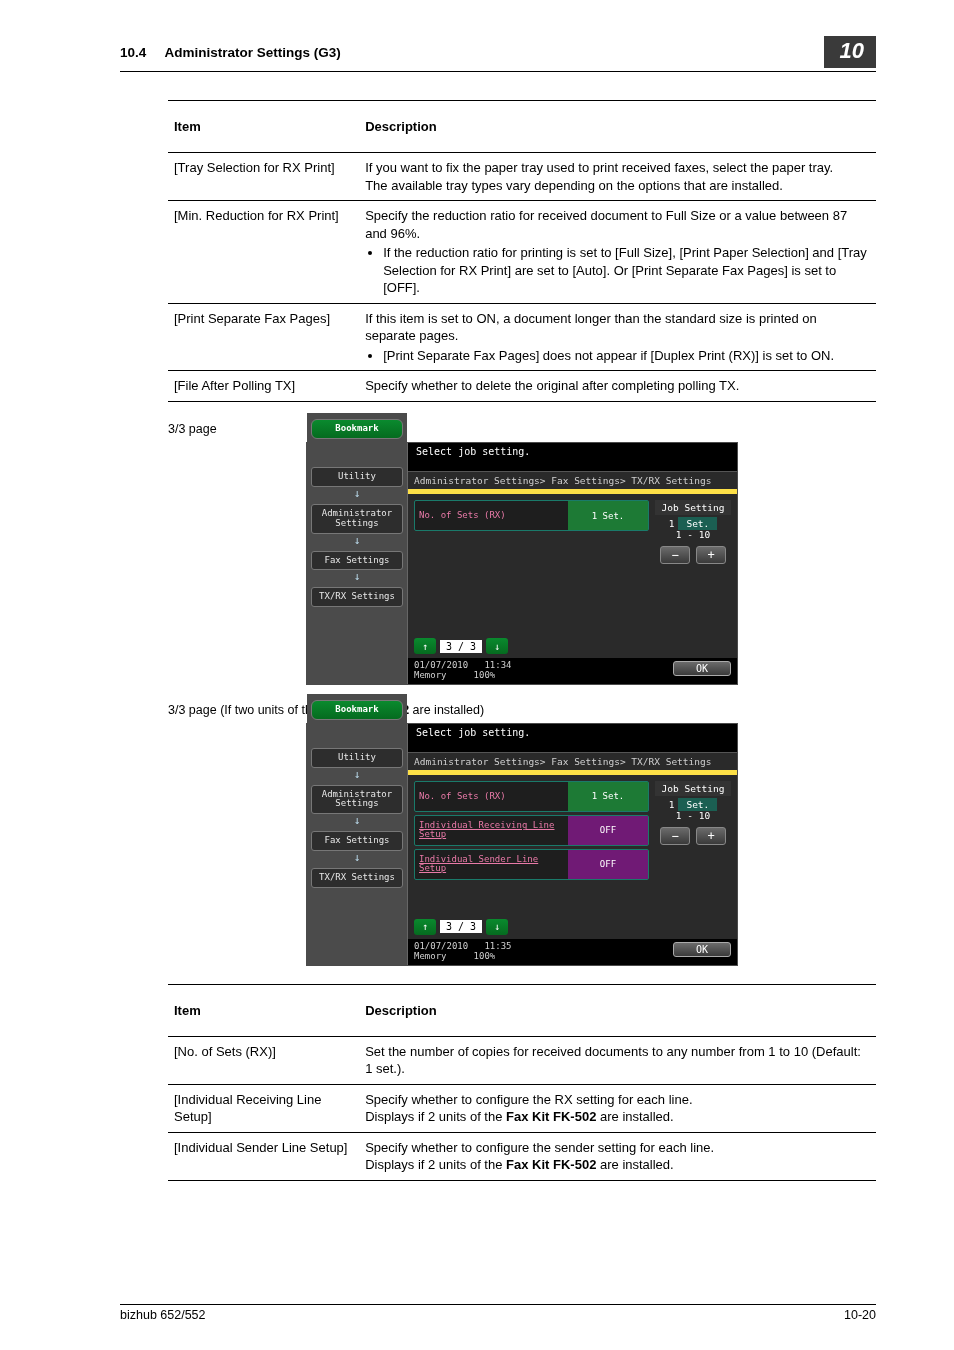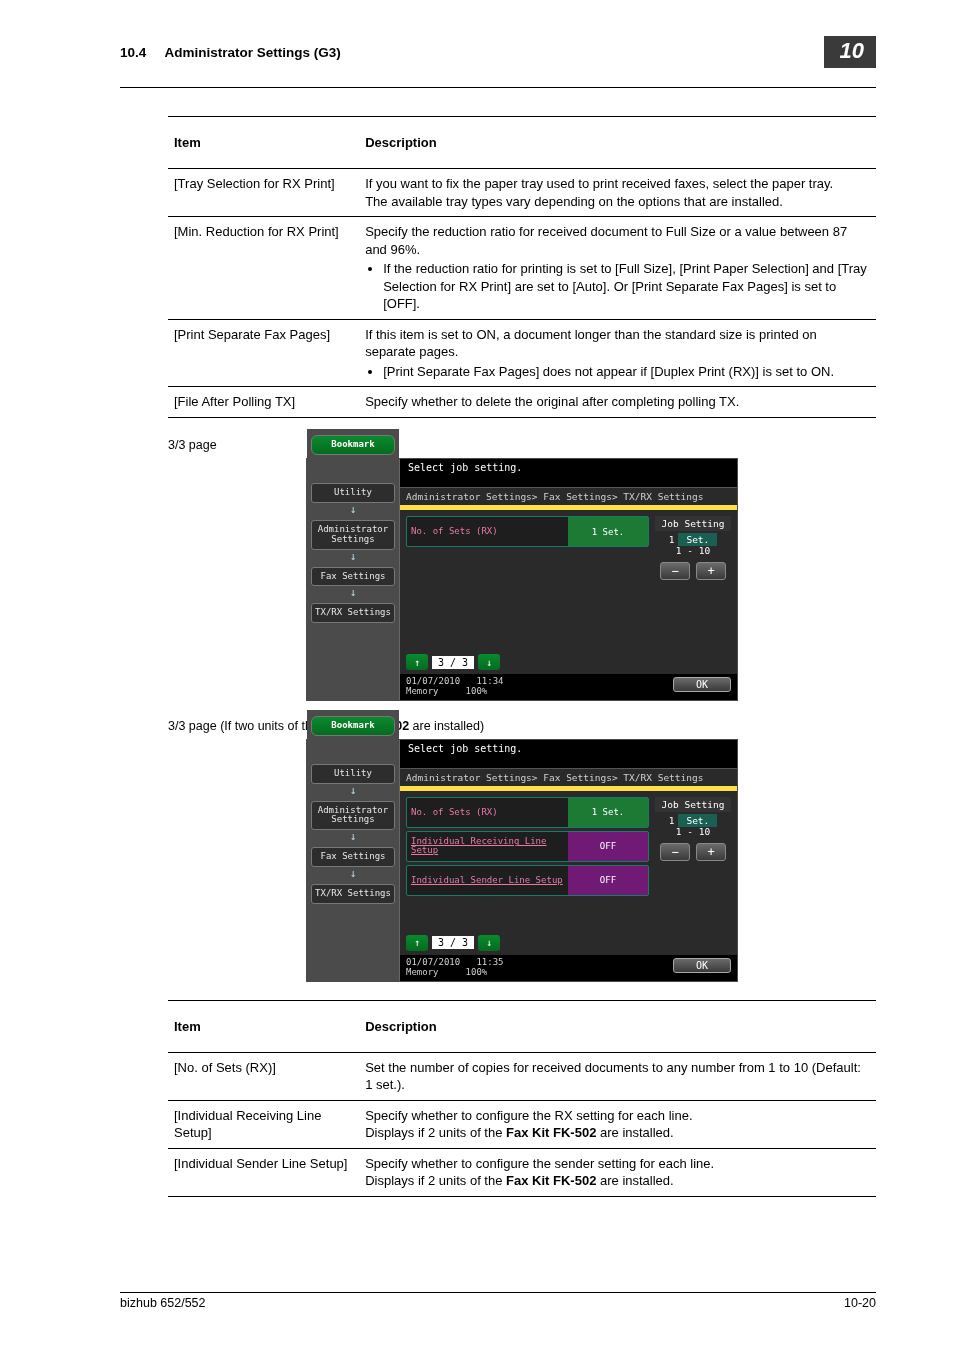--- a/index.html
+++ b/index.html
@@ -14,21 +14,21 @@
   }
   .page {
     padding: 36px 78px 40px 120px;
     min-height: 1350px;
     position: relative;
   }
   .header-row {
     display: flex;
     align-items: center;
     border-bottom: 1.5px solid #000;
-    padding-bottom: 19px;
+    padding-bottom: 3px;
     margin-bottom: 28px;
   }
   .header-left {
     font-weight: bold;
     font-size: 13.5px;
     flex: 1;
   }
   .header-badge {
     background: #3a3a3a;
     color: #fff;
@@ -83,21 +83,21 @@
   }
   .dev-top {
     background: #000;
     color: #fff;
     padding: 3px 8px 14px 8px;
     margin-left: 84px;
     font-size: 10px;
   }
   .dev-body { display: flex; }
   .dev-side {
-    width: 92px;
+    width: 100px;
     background: #4b4b4b;
     padding: 6px 4px 6px 4px;
     margin-top: -30px;
   }
   .side-btn {
     background: #2d2d2d;
     color: #e8e8e8;
     border: 1px solid #777;
     border-radius: 3px;
     text-align: center;
@@ -191,21 +191,21 @@
     background: linear-gradient(#6b6b6b,#3a3a3a);
     border:1px solid #aaa;
     color:#fff;
     padding: 1px 22px;
     border-radius: 3px;
     font-size: 10px;
   }
 
   .footer {
     position: absolute;
-    bottom: 40px;
+    bottom: 28px;
     left: 120px;
     right: 78px;
     border-top: 1px solid #000;
     display: flex;
     justify-content: space-between;
     font-size: 12.5px;
     padding-top: 3px;
   }
 </style>
 </head>

